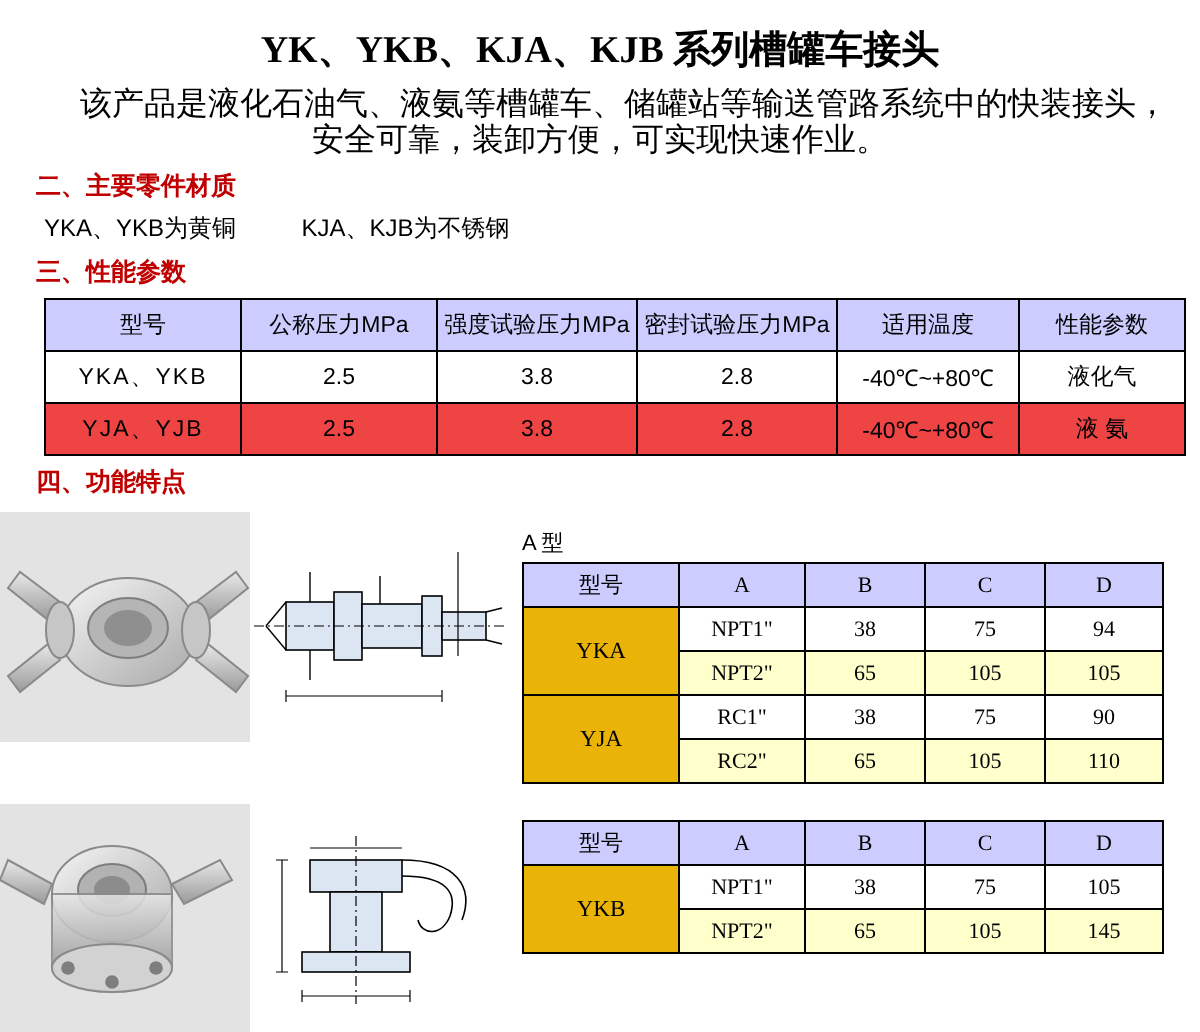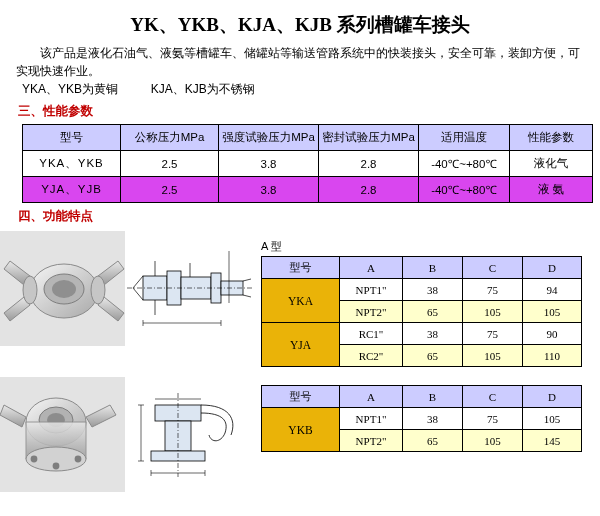--- a/index.html
+++ b/index.html
@@ -30,25 +30,26 @@
     font-family: "Liberation Serif", serif;
   }
   .section-head {
     color: #c00000;
     font-weight: bold;
     font-size: 12.5px;
     margin: 5px 0 3px 18px;
     font-family: "Liberation Sans", sans-serif;
   }
   .para {
-    font-size: 12px;
+    font-size: 16px;
     line-height: 18px;
     margin: 0 16px 0 16px;
     text-indent: 24px;
-    font-family: Liberation Sans, sans-serif;
+    font-family: Liberation Mono, monospace;
+    text-align: center;
   }
   .material-line {
     font-size: 12px;
     line-height: 18px;
     margin: 0 16px 0 16px;
     text-indent: 6px;
   }
   .material-line .gap {
     display: inline-block;
     width: 26px;
@@ -69,21 +70,21 @@
     font-family: "Liberation Sans", sans-serif;
   }
   table.perf thead th {
     background: #ccccff;
     font-weight: normal;
   }
   table.perf tbody tr.row-a td {
     background: #ffffff;
   }
   table.perf tbody tr.row-b td {
-    background: #d946ef;
+    background: #ef4444;
   }
   table.perf td.model {
     letter-spacing: 1px;
   }
 
   
   .dim-label {
     font-size: 11px;
     margin: 0 0 2px 0;
     font-family: "Liberation Sans", sans-serif;
@@ -143,20 +144,21 @@
 </style>
 </head>
 <body>
 
 <div class="page">
 
   <div class="title">YK、YKB、KJA、KJB 系列槽罐车接头</div>
 
   <div class="para">该产品是液化石油气、液氨等槽罐车、储罐站等输送管路系统中的快装接头，安全可靠，装卸方便，可实现快速作业。</div>
 
+  <div class="section-head">二、主要零件材质</div>
   <div class="material-line">
     <span>YKA、YKB为黄铜</span>
     <span class="gap"></span>
     <span>KJA、KJB为不锈钢</span>
   </div>
 
   <div class="section-head">三、性能参数</div>
 
   <table class="perf">
     <thead>

